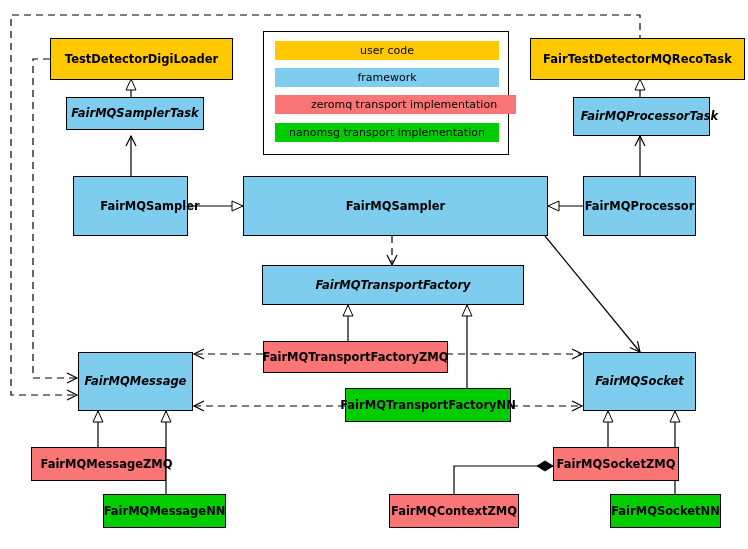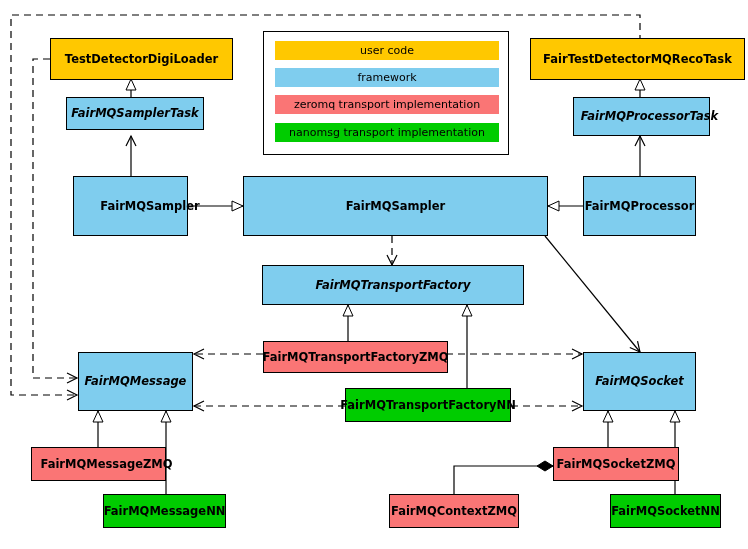--- a/index.html
+++ b/index.html
@@ -128,21 +128,21 @@
     </g>
   </svg>
 
   <div id="legend-box">
     <div class="legend-row c-user" style="top:9px;">
       <span>user code</span>
     </div>
     <div class="legend-row c-framework" style="top:36px;">
       <span>framework</span>
     </div>
-    <div class="legend-row c-zmq" style="top:63px;">
+    <div class="legend-row c-zmq" style="top:63px;padding-left:17px;">
       <span>zeromq transport implementation</span>
     </div>
     <div class="legend-row c-nn" style="top:91px;">
       <span>nanomsg transport implementation</span>
     </div>
   </div>
 
   <div class="node c-user" style="left:50px;  top:38px;  width:183px; height:42px;">TestDetectorDigiLoader</div>
 
   <div class="node c-user" style="left:530px; top:38px;  width:215px; height:42px;">FairTestDetectorMQRecoTask</div>

